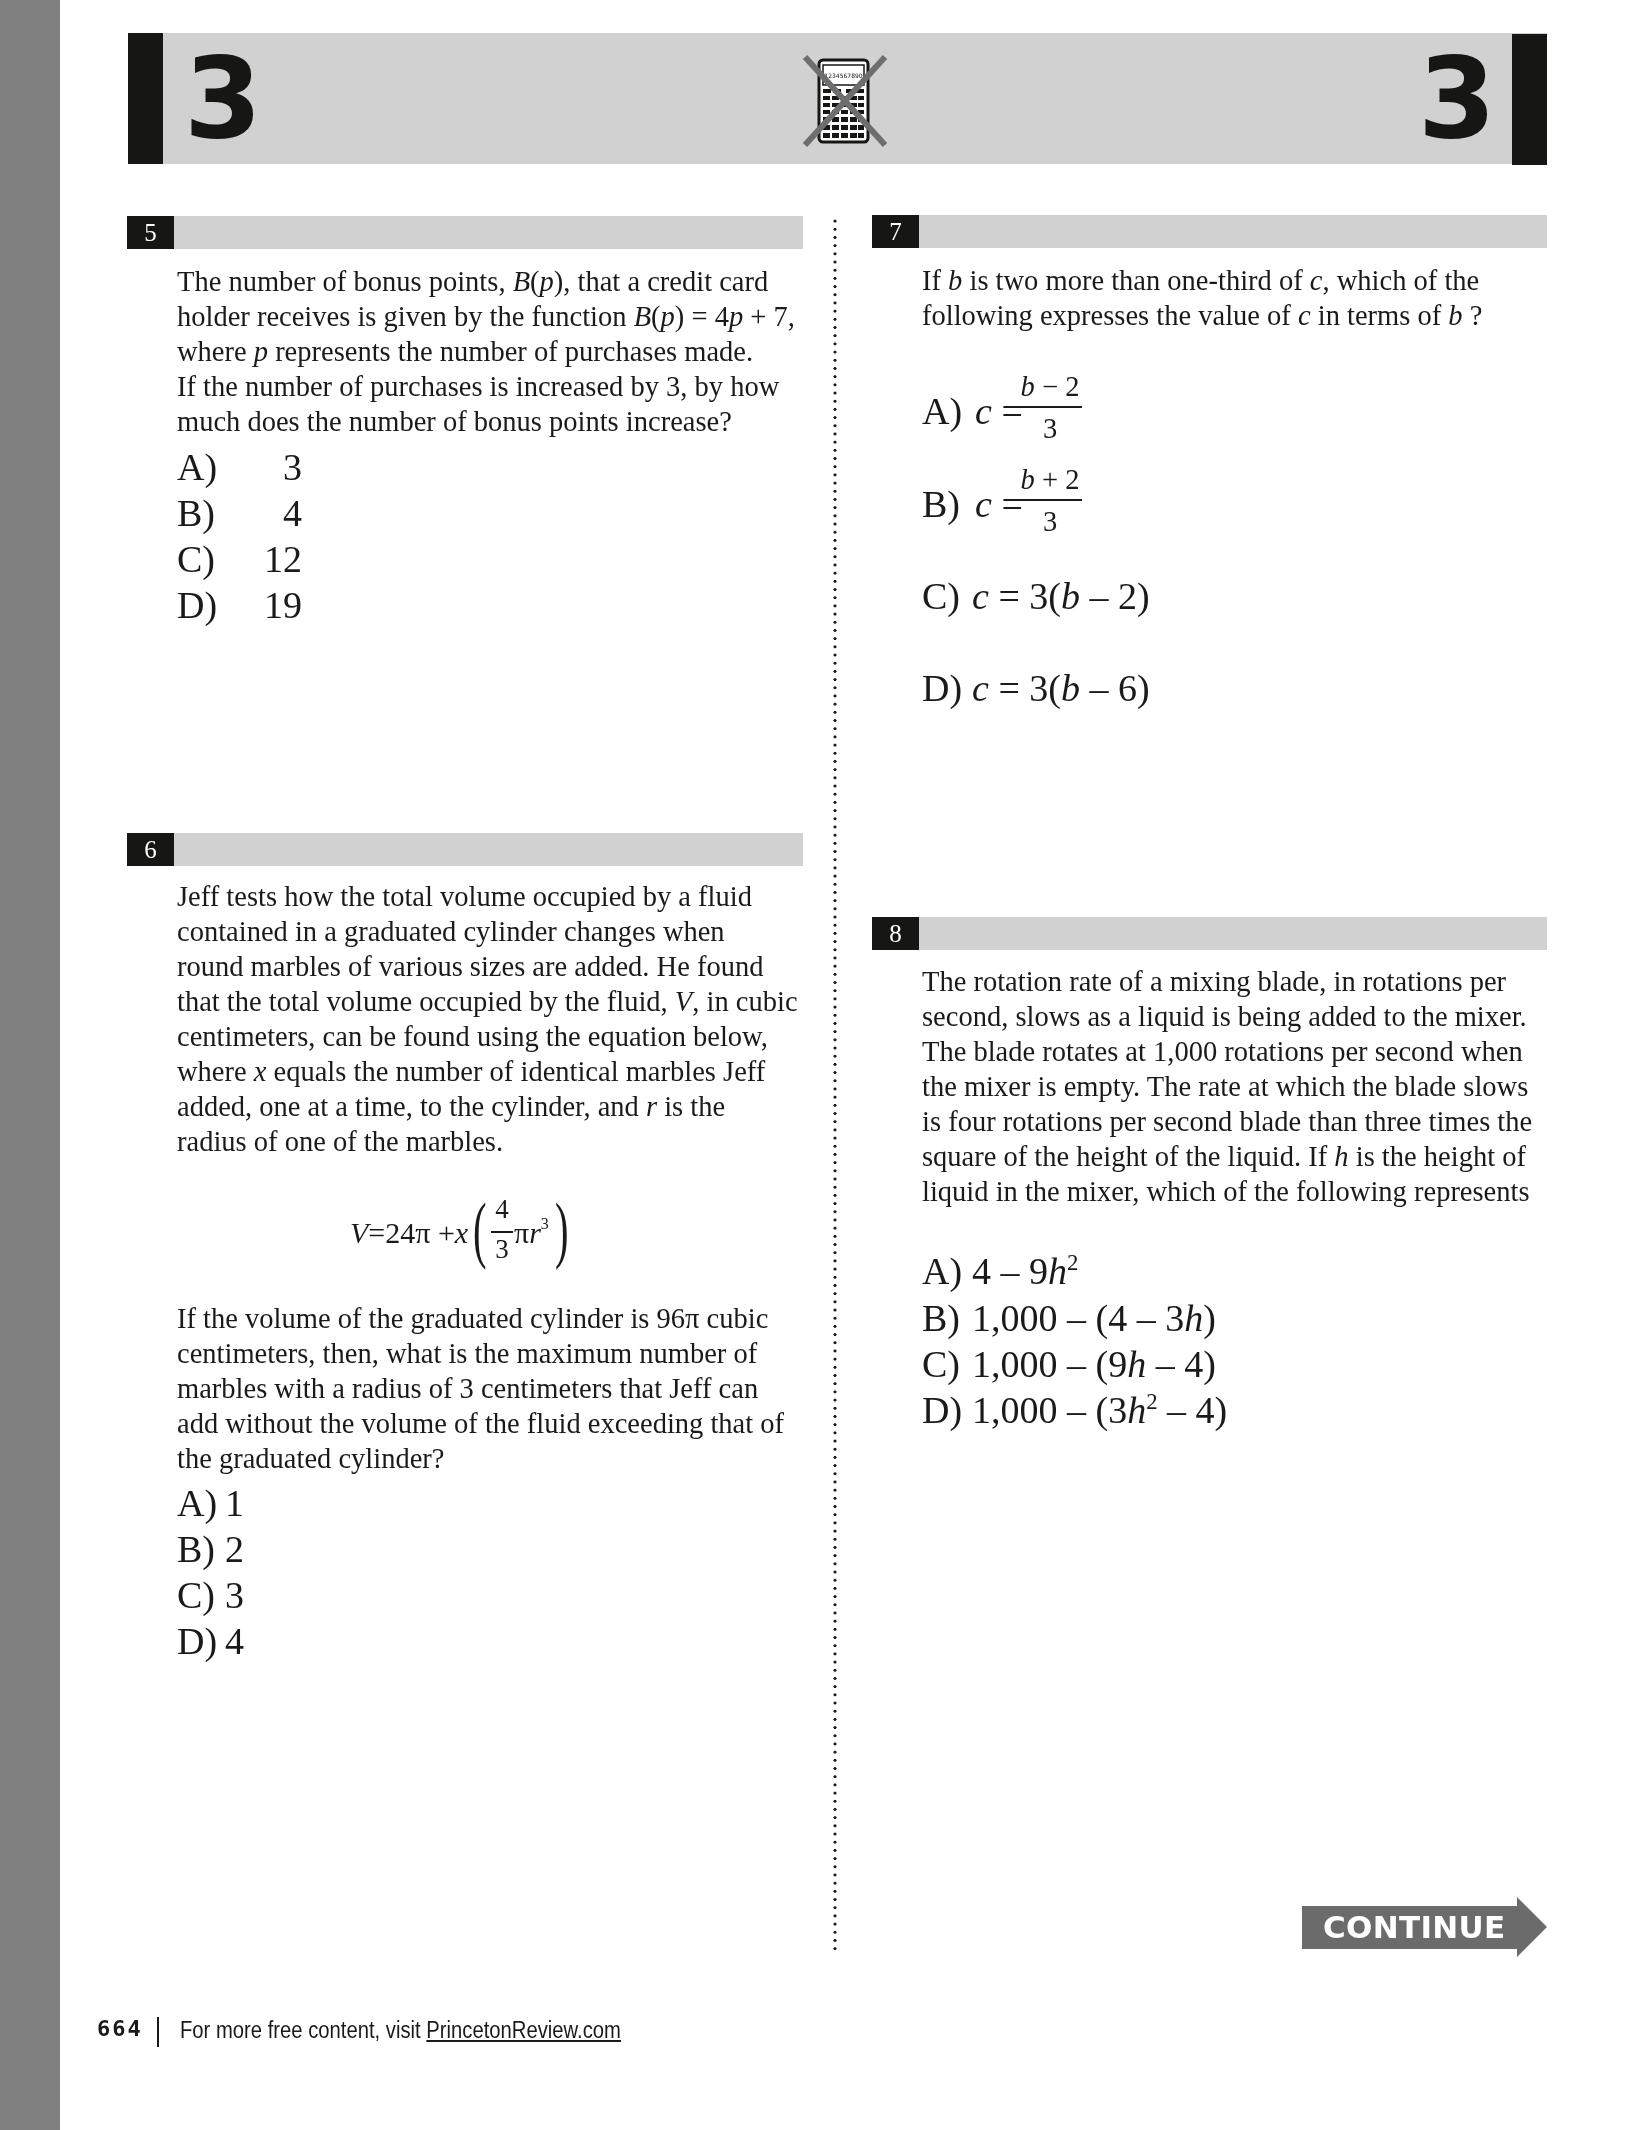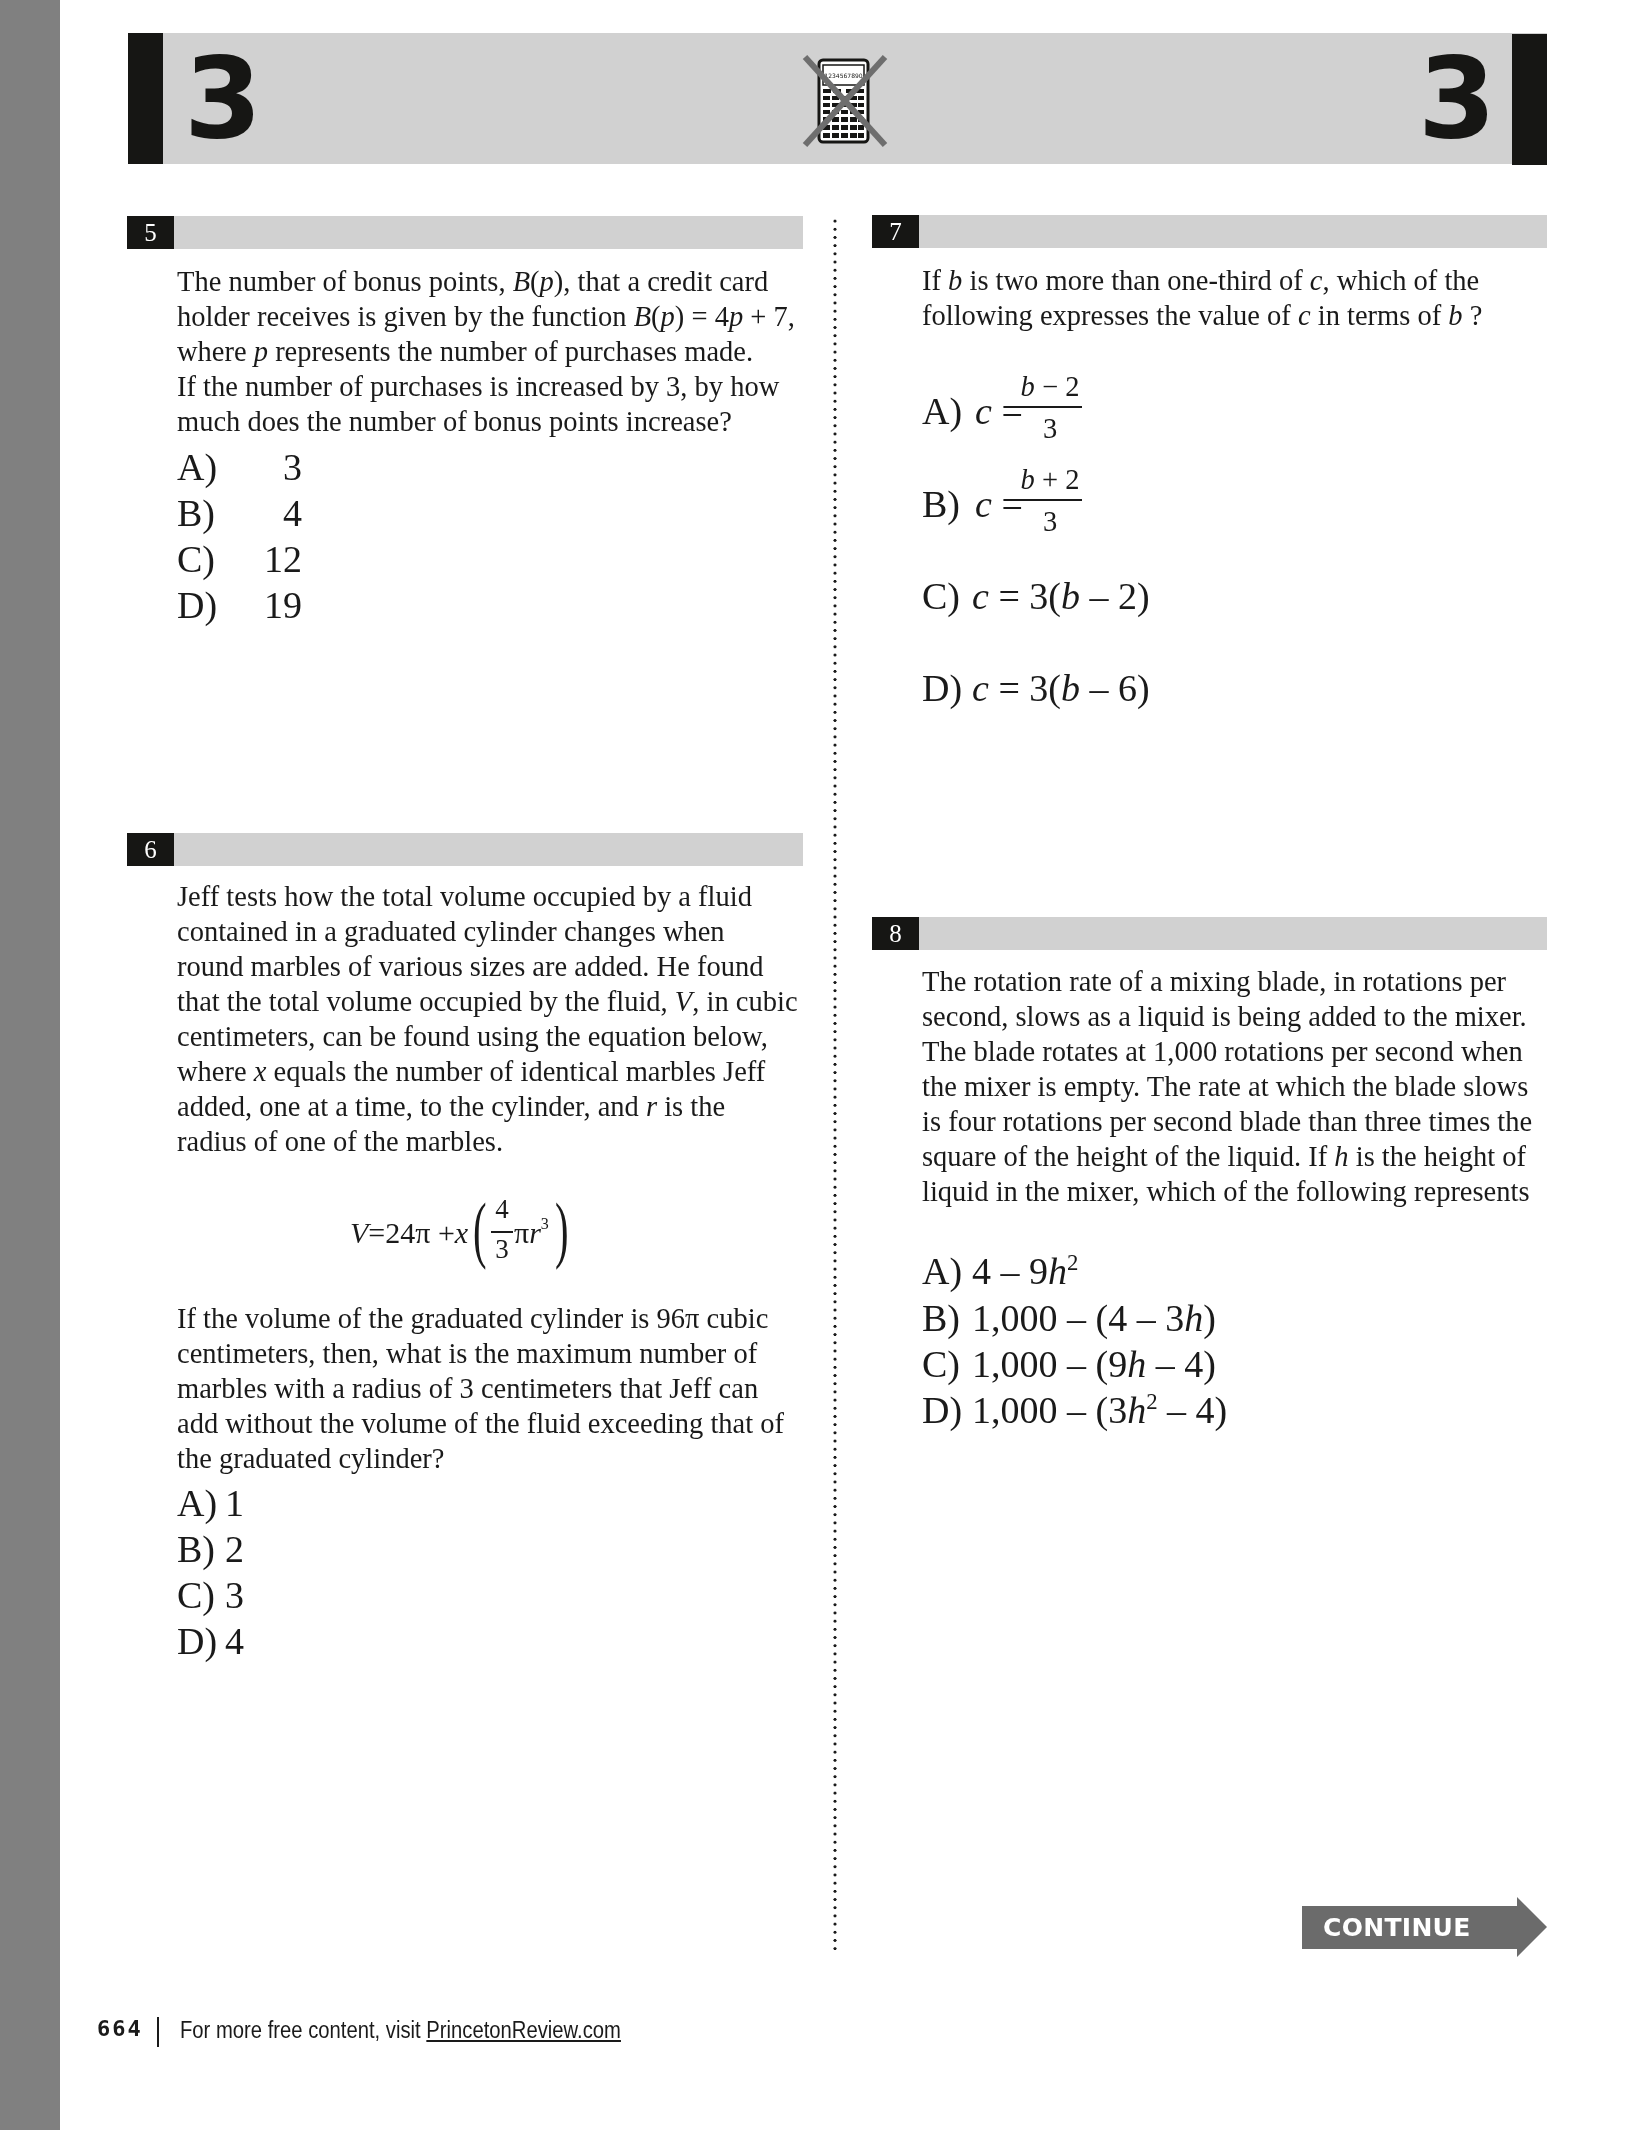--- a/index.html
+++ b/index.html
@@ -37,21 +37,21 @@
   .frac .bar { display: block; height: 1.6px; background: #1a1a1a; margin: 2px 0 4px 0; }
 
   
   .divider { position: absolute; left: 833px; top: 217px; width: 4px; height: 1735px;
     background-image: radial-gradient(circle, #1a1a1a 1.4px, transparent 1.8px);
     background-size: 4px 8.2px; background-repeat: repeat-y; }
 
   
   .continue { position: absolute; left: 1302px; top: 1897px; width: 245px; height: 60px; cursor: pointer; }
   .continue svg { position: absolute; left: 0; top: 0; }
-  .continue .label { position: absolute; left: 21px; top: 9px; height: 43px; font-family: "DejaVu Sans", "Liberation Sans", sans-serif; font-weight: bold; font-size: 25px; line-height: 43px; color: #ffffff; letter-spacing: 0.3px; }
+  .continue .label { position: absolute; left: 21px; top: 9px; height: 43px; font-family: "DejaVu Sans", "Liberation Sans", sans-serif; font-weight: bold; font-size: 31px; line-height: 43px; color: #ffffff; letter-spacing: 0.3px; }
 
   
   .footer-page { position: absolute; left: 97px; top: 2014px; font-family: "DejaVu Sans Mono", "Liberation Mono", monospace; font-weight: bold; font-size: 22px; line-height: 30px; color: #1a1a1a; letter-spacing: 2px; }
   .footer-sep { position: absolute; left: 157px; top: 2017px; width: 2px; height: 30px; background: #1a1a1a; }
   .footer-text { position: absolute; left: 180px; top: 2015px; font-family: "Liberation Sans", "DejaVu Sans", sans-serif; font-size: 23px; line-height: 30px; color: #1a1a1a; transform: scaleX(0.88); transform-origin: left center; white-space: nowrap; }
   .footer-text a { color: #1a1a1a; text-decoration: underline; }
 </style>
 </head>
 <body>
 

